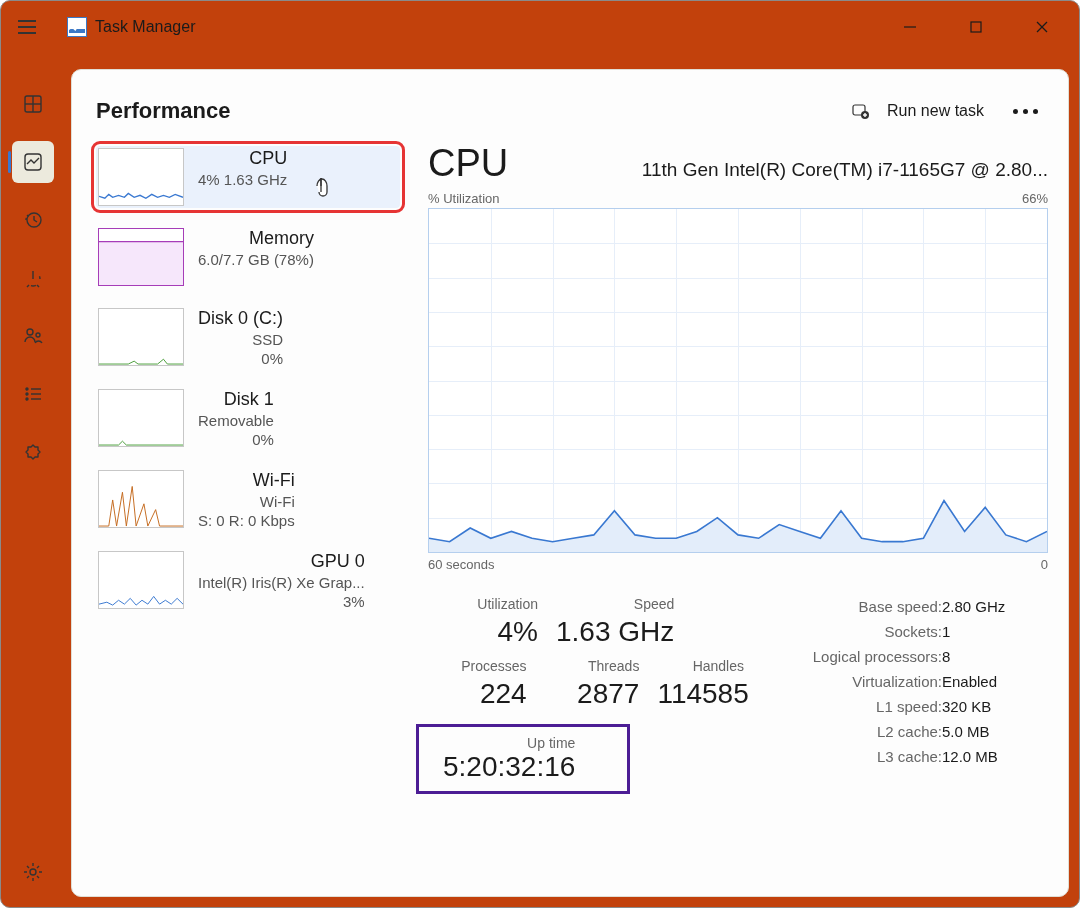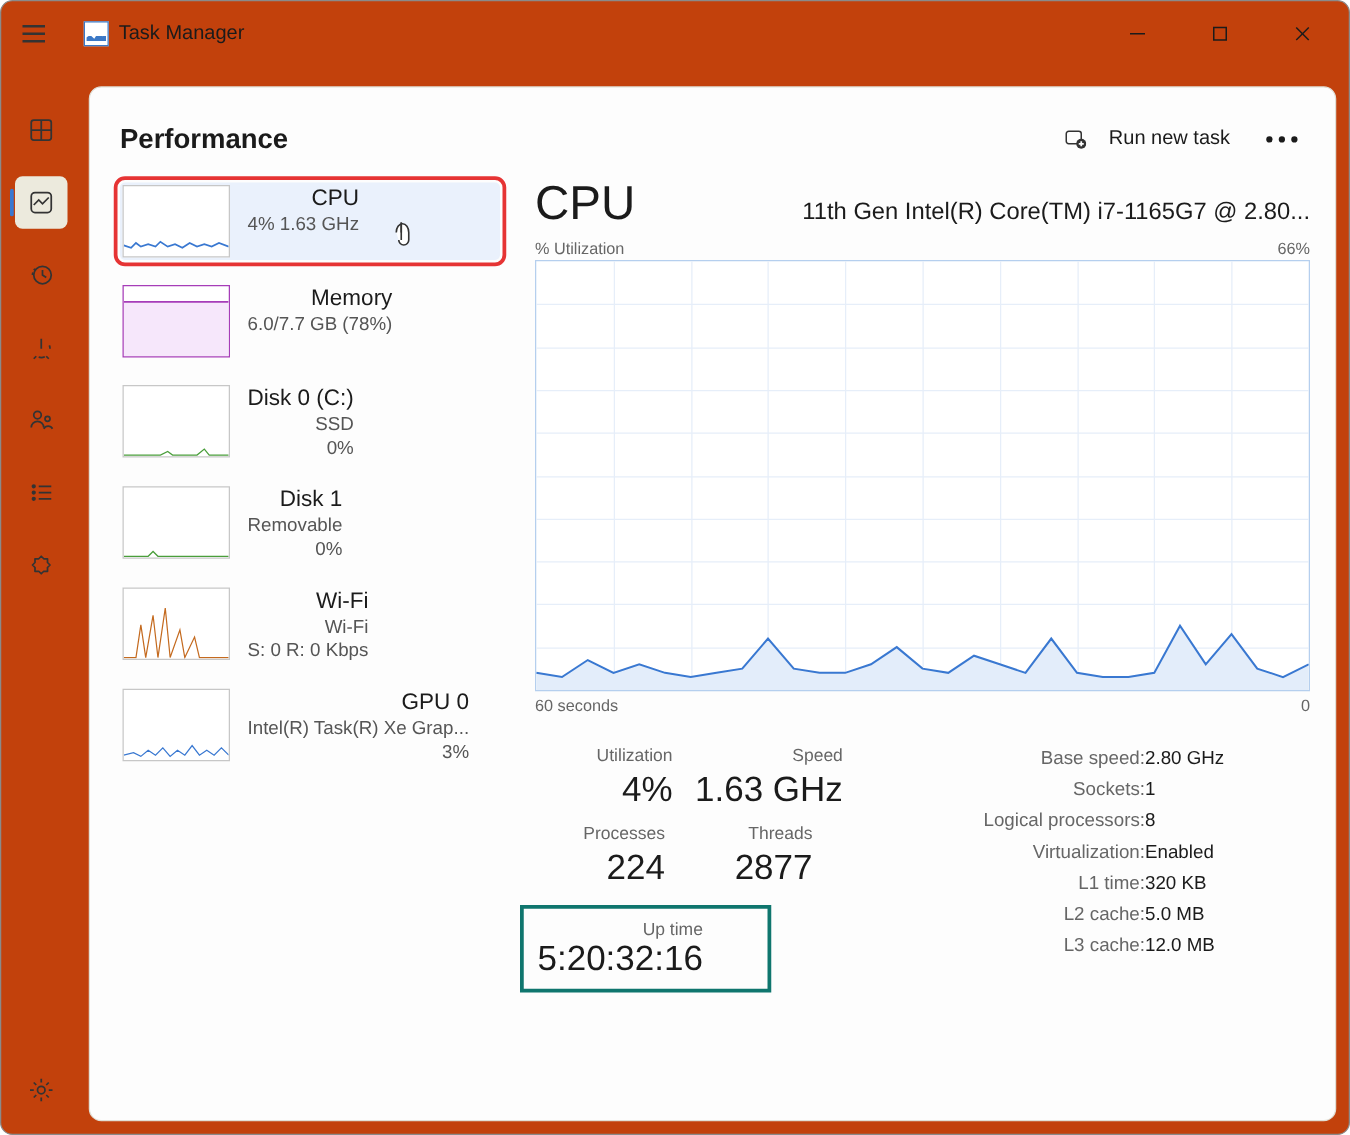--- a/index.html
+++ b/index.html
@@ -53,27 +53,27 @@
   .mainhead { display:flex; align-items:baseline; gap:18px; margin-bottom:6px; }
   .cputitle { font-size:38px; color:#1b1b1b; }
   .cpumodel { font-size:19px; color:#1b1b1b; white-space:nowrap; overflow:hidden; text-overflow:ellipsis; flex:1; }
   .chartlabels { display:flex; justify-content:space-between; font-size:13px; color:#666; margin-bottom:2px; }
   .bigchart { height:345px; border:1px solid #b5cfee; background:#fff; position:relative; }
   .bigchart .gridv { position:absolute; top:0; bottom:0; width:1px; background:#e6eef9; }
   .bigchart .gridh { position:absolute; left:0; right:0; height:1px; background:#e6eef9; }
   .bigchart svg { position:absolute; inset:0; width:100%; height:100%; }
   .xaxis { display:flex; justify-content:space-between; font-size:13px; color:#666; margin-top:4px; }
 
-  .metrics { display:flex; margin-top:24px; }
+  .metrics { display:flex; gap:26px; margin-top:24px; }
   .metricsL { display:flex; flex-direction:column; gap:10px; width:316px; }
   .metricrow { display:flex; gap:18px; }
   .metric { display:flex; flex-direction:column; gap:4px; min-width:0; }
   .mlabel { font-size:14px; color:#666; }
   .mvalue { font-size:28px; color:#1b1b1b; }
-  .uptime-box { border:3px solid #0f766e; padding:8px 52px 8px 11px; margin-top:4px; width:fit-content; }
+  .uptime-box { border:3px solid #4c1d95; padding:8px 52px 8px 24px; margin-top:4px; width:fit-content; }
 
   .metricsR { flex:1; display:flex; flex-direction:column; gap:8px; padding-top:2px; }
   .specrow { display:flex; font-size:15px; }
   .speckey { color:#666; width:172px; }
   .specval { color:#1b1b1b; }
 
   .cursor { position:absolute; left:242px; top:137px; pointer-events:none; }
 </style>
 </head>
 <body>
@@ -262,21 +262,21 @@
         </div>
 
         <div class="perfitem">
           <div class="thumb">
             <svg viewBox="0 0 86 58" preserveAspectRatio="none">
                 <polyline fill="none" stroke="#3978d1" stroke-width="1" points="0,54 8,52 14,55 20,50 26,54 32,48 38,55 44,50 50,54 56,46 62,54 68,50 74,54 80,48 86,54"></polyline>
               </svg>
           </div>
           <div class="perfmeta">
             <div class="perfname">GPU 0</div>
-            <div class="perfsub">Intel(R) Task(R) Xe Grap...</div>
+            <div class="perfsub">Intel(R) Iris(R) Xe Grap...</div>
             <div class="perfsub">3%</div>
           </div>
         </div>
 
       </div>
 
       <div class="mainpanel">
         <div class="mainhead">
           <div class="cputitle">CPU</div>
           <div class="cpumodel">11th Gen Intel(R) Core(TM) i7-1165G7 @ 2.80...</div>
@@ -328,20 +328,24 @@
             </div>
             <div class="metricrow">
               <div class="metric" style="width:104px;">
                 <div class="mlabel">Processes</div>
                 <div class="mvalue">224</div>
               </div>
               <div class="metric" style="width:100px;">
                 <div class="mlabel">Threads</div>
                 <div class="mvalue">2877</div>
               </div>
+              <div class="metric">
+                <div class="mlabel">Handles</div>
+                <div class="mvalue">114585</div>
+              </div>
             </div>
             <div class="uptime-box" style="margin-left:-12px;">
               <div class="mlabel">Up time</div>
               <div class="mvalue">5:20:32:16</div>
             </div>
           </div>
           <div class="metricsR">
             <div class="specrow">
                 <div class="speckey">Base speed:</div>
                 <div class="specval">2.80 GHz</div>
@@ -352,21 +356,21 @@
               </div>
             <div class="specrow">
                 <div class="speckey">Logical processors:</div>
                 <div class="specval">8</div>
               </div>
             <div class="specrow">
                 <div class="speckey">Virtualization:</div>
                 <div class="specval">Enabled</div>
               </div>
             <div class="specrow">
-                <div class="speckey">L1 time:</div>
+                <div class="speckey">L1 speed:</div>
                 <div class="specval">320 KB</div>
               </div>
             <div class="specrow">
                 <div class="speckey">L2 cache:</div>
                 <div class="specval">5.0 MB</div>
               </div>
             <div class="specrow">
                 <div class="speckey">L3 cache:</div>
                 <div class="specval">12.0 MB</div>
               </div>

